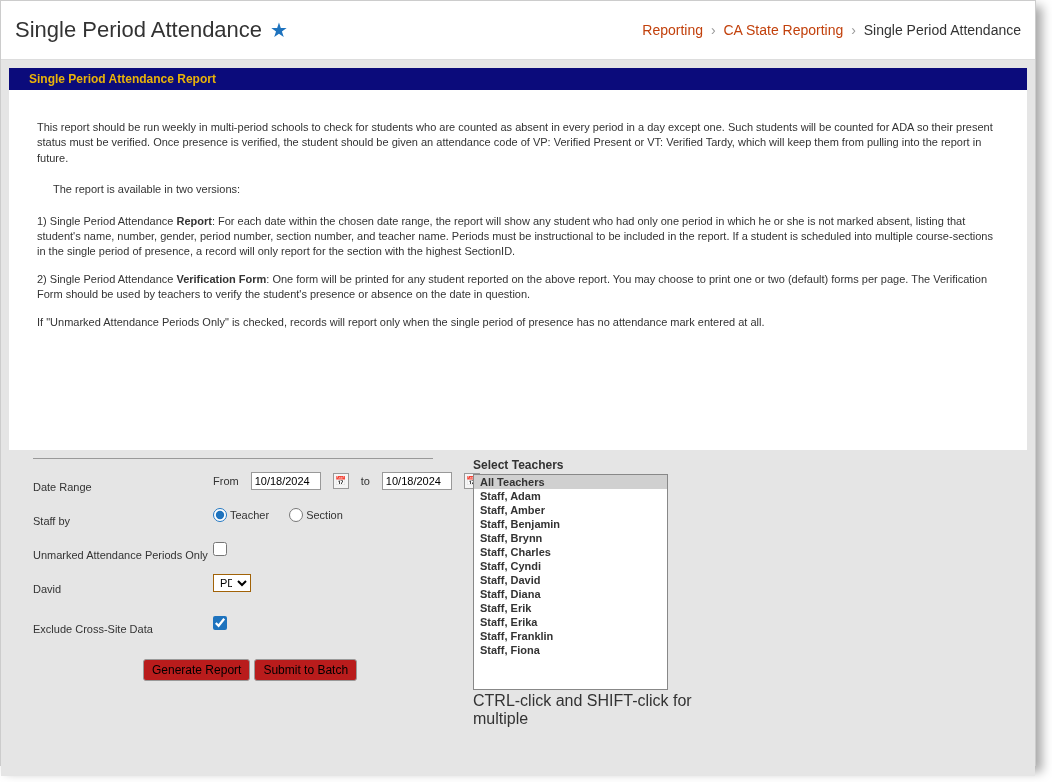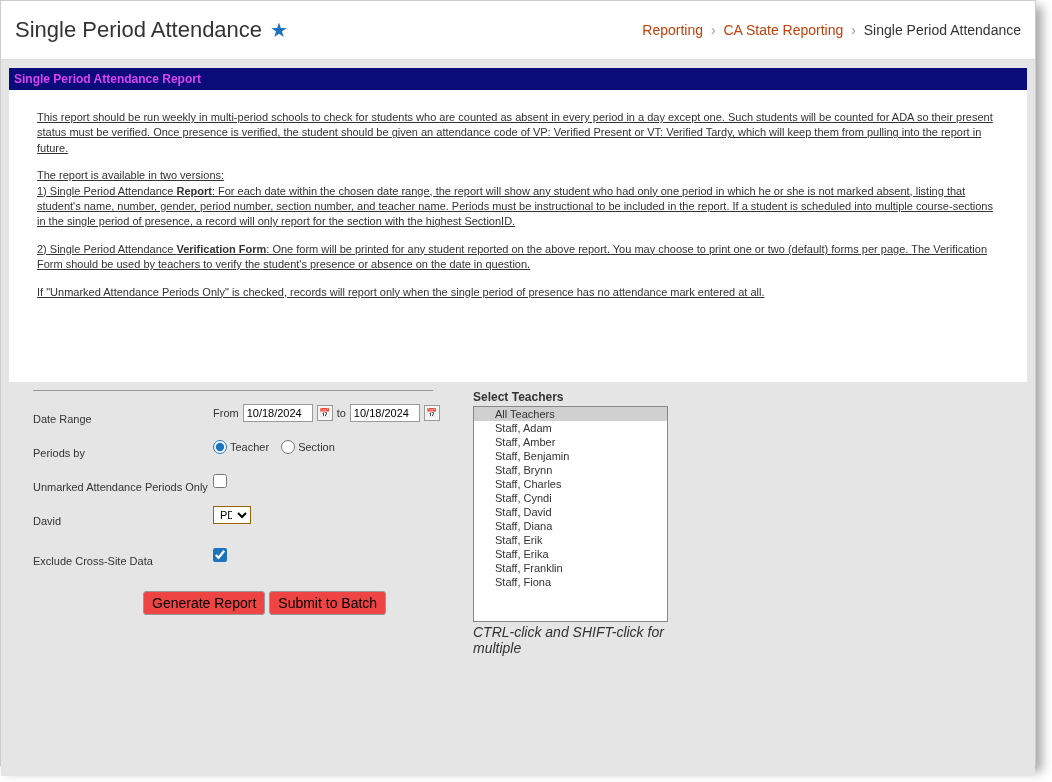--- a/index.html
+++ b/index.html
@@ -57,35 +57,34 @@
       margin: 0 4px;
     }
     .content-region {
       background: #E5E5E5;
       padding: 8px;
       height: calc(100% - 48px);
     }
     .report-title-bar {
       background: #00008B;
       background: #0B0B7B;
-      color: #d946ef;
+      color: #eab308;
       font-weight: bold;
-      padding: 4px 5px;
+      padding: 4px 20px;
       font-size: 12px;
     }
     .description-panel {
       background: #fff;
-      padding: 20px 28px;
+      padding: 30px 28px;
       font-size: 11px;
       line-height: 1.4;
-      height: 292px;
-      text-decoration: underline;
+      height: 360px;
     }
     .description-panel p { margin: 0 0 12px 0; }
-    .description-panel .no-margin { margin: 0; }
+    .description-panel .no-margin { margin: 16px; }
     .bold-inline { font-weight: bold; }
     .form-area {
       display: flex;
       gap: 40px;
       padding: 8px 24px;
       font-size: 11px;
     }
     .form-left {
       width: 400px;
       border-top: 1px solid #999;
@@ -101,21 +100,21 @@
       min-height: 22px;
     }
     .form-label {
       width: 180px;
       flex-shrink: 0;
       margin-top: 12px;
     }
     .form-control {
       display: flex;
       align-items: center;
-      gap: 4px;
+      gap: 12px;
     }
     .date-input {
       width: 70px;
       font-size: 11px;
       padding: 2px 3px;
       border: 1px solid #999;
       background: #fff;
       font-family: inherit;
     }
     .cal-icon {
@@ -146,54 +145,54 @@
       border: 1px solid #a16207;
       background: #fff;
     }
     .button-row {
       margin-top: 24px;
       margin-left: 110px;
       display: flex;
       gap: 4px;
     }
     .btn {
-      font-size: 14px;
+      font-size: 12px;
       padding: 3px 8px;
-      background: #ef4444;
+      background: #b91c1c;
       border: 1px solid #999;
       border-radius: 3px;
       cursor: pointer;
       font-family: inherit;
     }
     .select-teachers-label {
       font-weight: bold;
       font-size: 12px;
       margin-bottom: 2px;
       display: block;
     }
     .teacher-listbox {
       width: 195px;
       height: 216px;
       border: 1px solid #888;
       background: #fff;
       overflow-y: scroll;
       font-size: 11px;
     }
     .teacher-option {
-      padding: 1px 21px;
+      padding: 1px 6px;
       cursor: pointer;
       white-space: nowrap;
+      font-weight: bold;
     }
     .teacher-option.selected {
       background: #d0d0d0;
     }
     .hint-text {
-      font-size: 14px;
+      font-size: 16px;
       margin-top: 2px;
-      font-style: italic;
     }
     .spacer-row { height: 6px; }
   </style>
 </head>
 <body>
 
 <div class="outer-wrap">
   <div class="frame">
 
     <div class="header-bar">
@@ -234,21 +233,21 @@
               <span>From</span>
               <input type="text" class="date-input" value="10/18/2024" style="">
               <span class="cal-icon">📅</span>
               <span>to</span>
               <input type="text" class="date-input" value="10/18/2024" style="">
               <span class="cal-icon">📅</span>
             </div>
           </div>
 
           <div class="form-row">
-            <div class="form-label">Periods by</div>
+            <div class="form-label">Staff by</div>
             <div class="form-control radio-group">
               <label>
                 <input type="radio" name="reportby" checked="" style="">
                 <span>Teacher</span>
               </label>
               <label>
                 <input type="radio" name="reportby" style="">
                 <span>Section</span>
               </label>
             </div>

